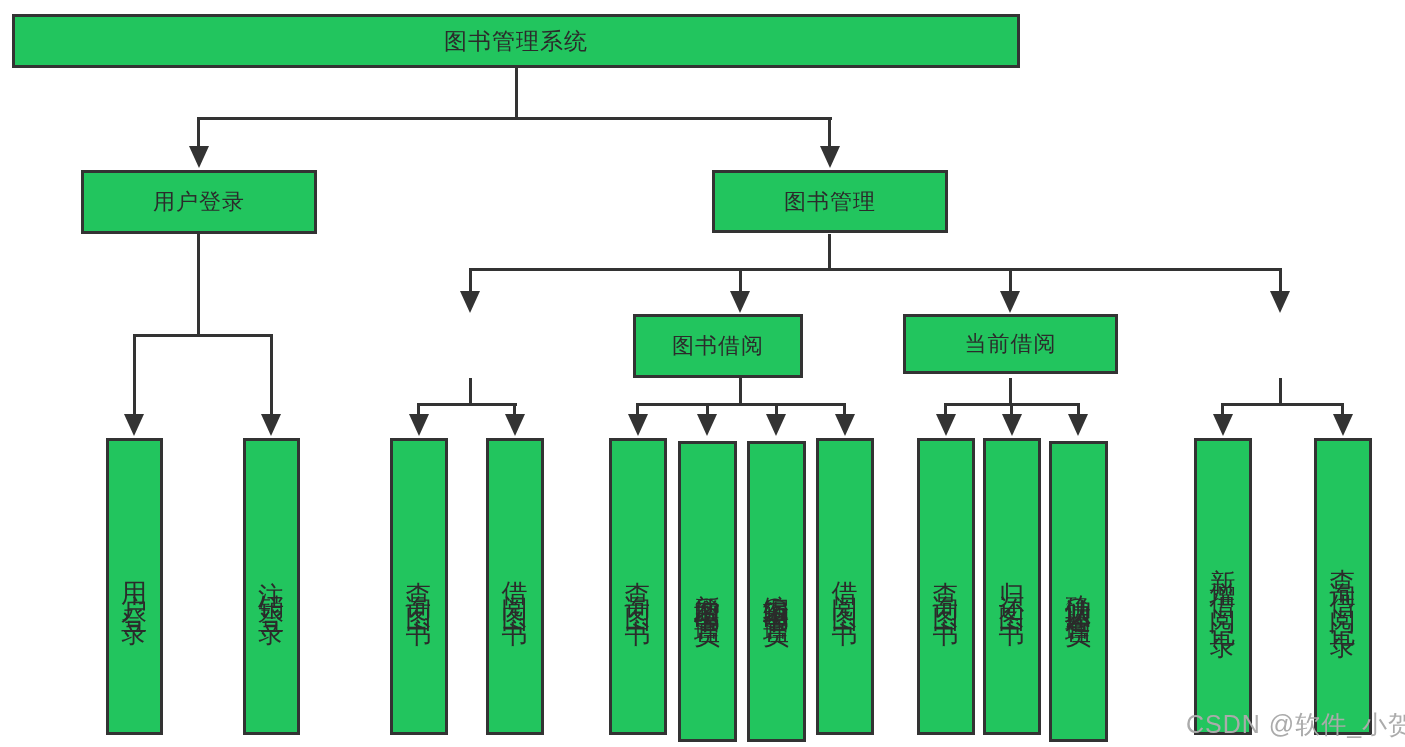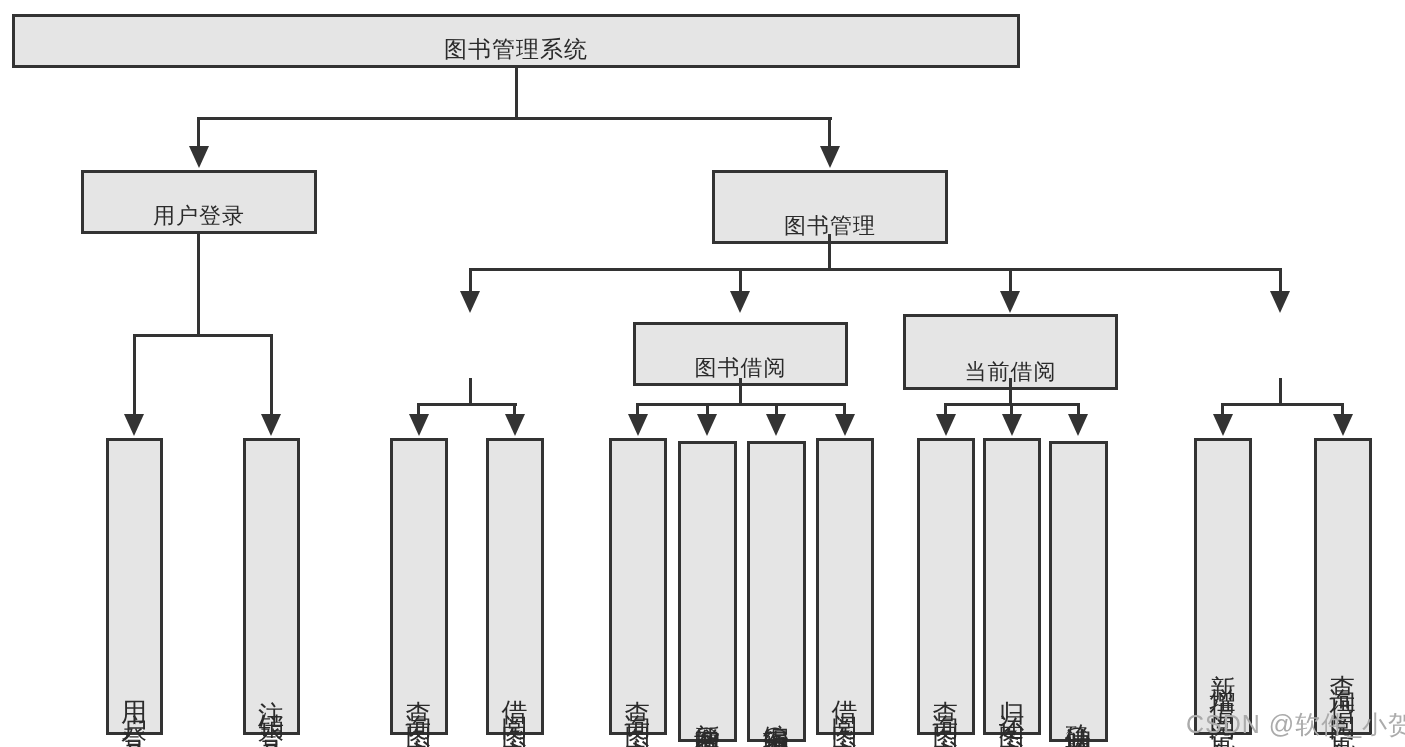--- a/index.html
+++ b/index.html
@@ -6,23 +6,23 @@
   .canvas {
     position:relative;
     width:1405px; height:747px;
     background:#ffffff;
     font-family:"Liberation Sans", sans-serif;
     overflow:hidden;
   }
   .box {
     position:absolute;
     border:3px solid #333333;
-    background:#e5e5e5;
+    background:#22c55e;
     display:flex;
-    align-items:flex-end;
+    align-items:center;
     justify-content:center;
     color:#2b2b2b;
     font-size:22px;
     letter-spacing:1px;
     box-sizing:border-box;
   }
   .box.root { font-size:23px; }
   .leaf .vtext {
     writing-mode:vertical-rl;
     text-orientation:mixed;
@@ -61,21 +61,21 @@
   <div class="vl" style="left:515px;top:68px;height:50px"></div>
   <div class="hl" style="left:197px;top:117px;width:635px"></div>
   <div class="vl" style="left:197px;top:117px;height:31px"></div>
   <div class="ah" style="left:189px;top:146px"></div>
   <div class="vl" style="left:828px;top:117px;height:31px"></div>
   <div class="ah" style="left:820px;top:146px"></div>
 
   <div class="box" style="left:81px;top:170px;width:236px;height:64px">
     <span>用户登录</span>
   </div>
-  <div class="box" style="left:712px;top:170px;width:236px;height:74px">
+  <div class="box" style="left:712px;top:170px;width:236px;height:63px">
     <span>图书管理</span>
   </div>
 
   <div class="vl" style="left:197px;top:234px;height:103px"></div>
   <div class="hl" style="left:133px;top:334px;width:140px"></div>
   <div class="vl" style="left:133px;top:334px;height:82px"></div>
   <div class="ah" style="left:124px;top:414px"></div>
   <div class="vl" style="left:270px;top:334px;height:82px"></div>
   <div class="ah" style="left:261px;top:414px"></div>
 
@@ -83,24 +83,24 @@
   <div class="hl" style="left:469px;top:268px;width:813px"></div>
   <div class="vl" style="left:469px;top:268px;height:25px"></div>
   <div class="ah" style="left:460px;top:291px"></div>
   <div class="vl" style="left:739px;top:268px;height:25px"></div>
   <div class="ah" style="left:730px;top:291px"></div>
   <div class="vl" style="left:1009px;top:268px;height:25px"></div>
   <div class="ah" style="left:1000px;top:291px"></div>
   <div class="vl" style="left:1279px;top:268px;height:25px"></div>
   <div class="ah" style="left:1270px;top:291px"></div>
 
-  <div class="box" style="left:633px;top:322px;width:215px;height:64px">
+  <div class="box" style="left:633px;top:314px;width:170px;height:64px">
     <span>图书借阅</span>
   </div>
-  <div class="box" style="left:903px;top:314px;width:215px;height:76px">
+  <div class="box" style="left:903px;top:314px;width:215px;height:60px">
     <span>当前借阅</span>
   </div>
 
   <div class="vl" style="left:469px;top:378px;height:28px"></div>
   <div class="hl" style="left:417px;top:403px;width:100px"></div>
   <div class="vl" style="left:417px;top:403px;height:12px"></div>
   <div class="ah" style="left:409px;top:414px"></div>
   <div class="vl" style="left:513px;top:403px;height:12px"></div>
   <div class="ah" style="left:505px;top:414px"></div>
 

